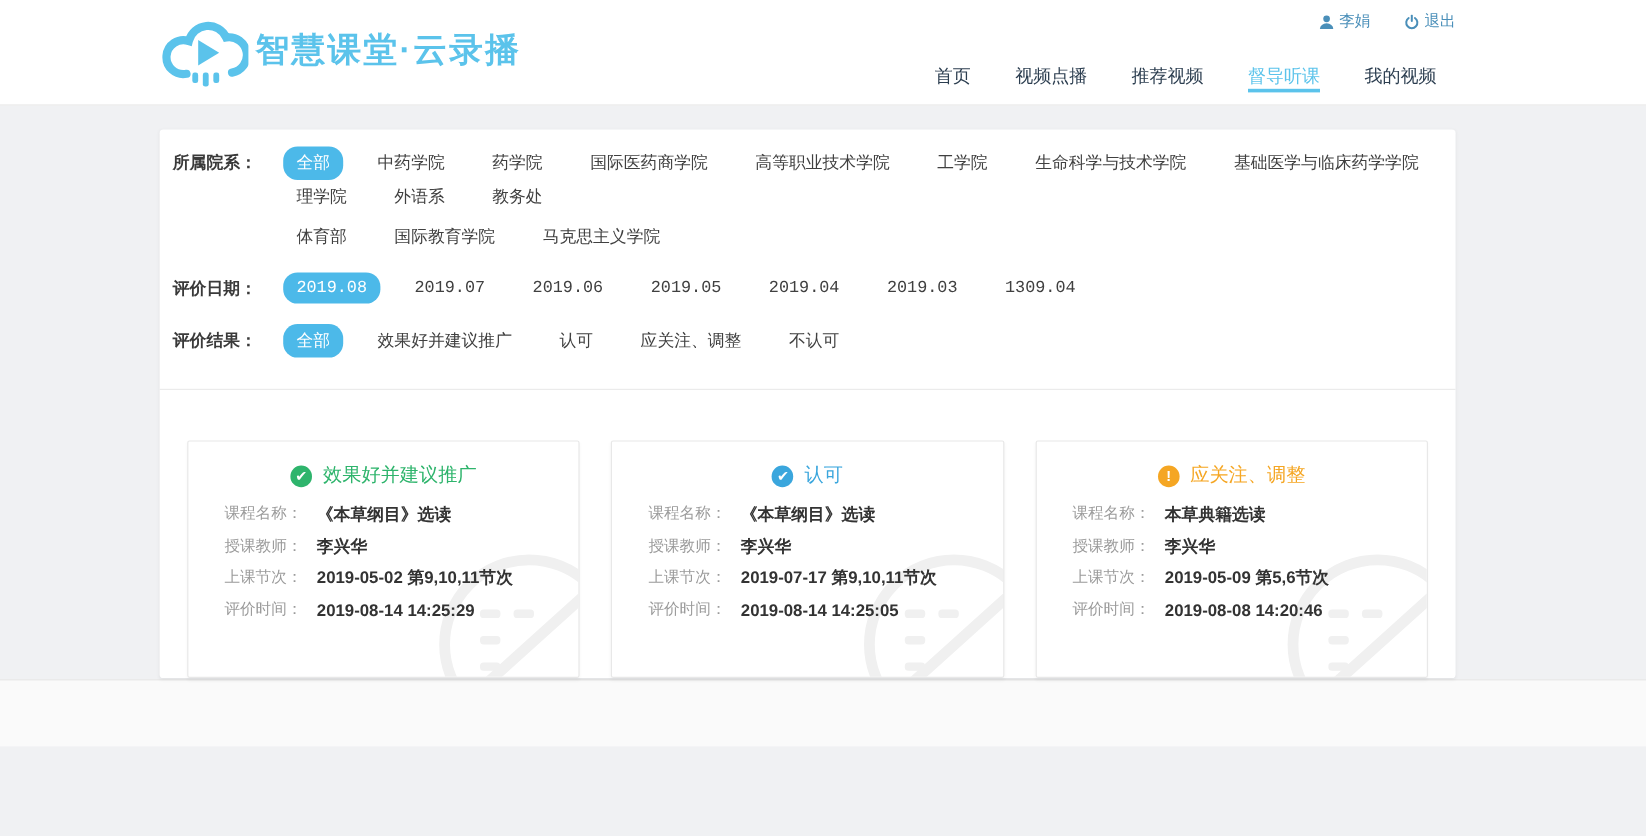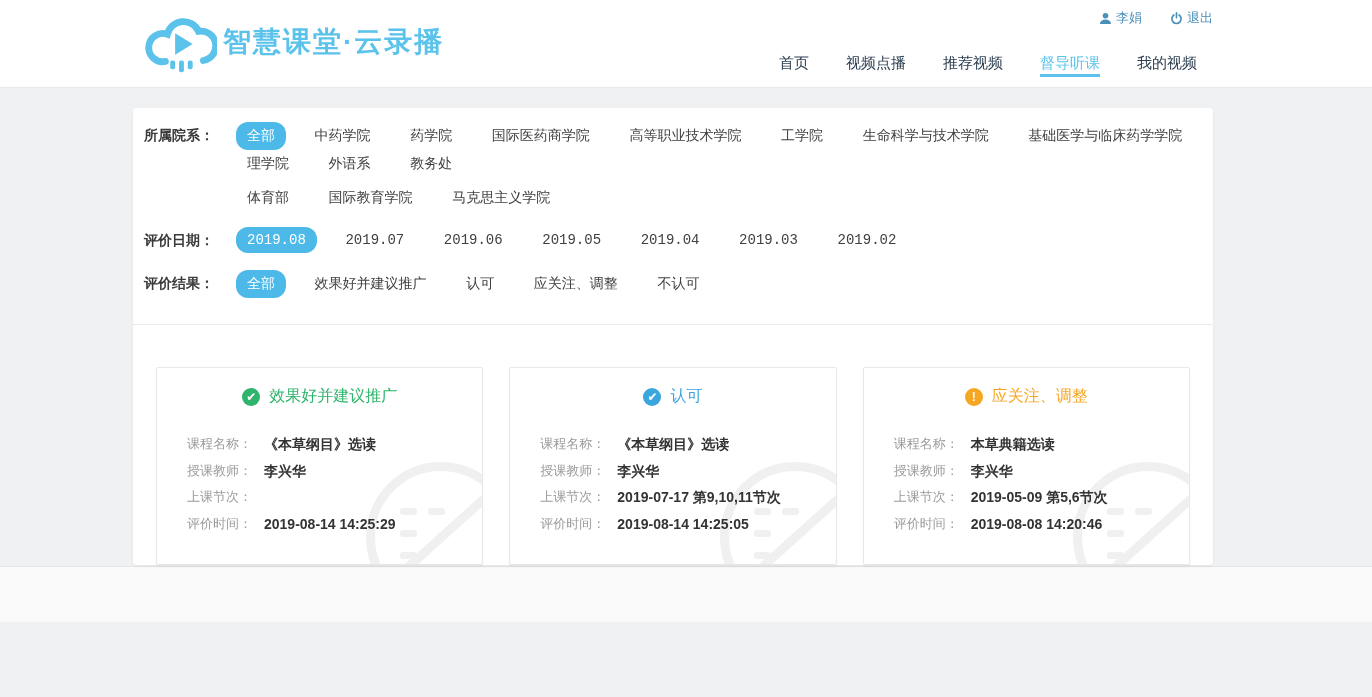--- a/index.html
+++ b/index.html
@@ -6,21 +6,21 @@
   html,body { width:1372px; height:697px; }
   body {
     font-family:"Liberation Sans","DejaVu Sans",sans-serif;
     background:#f0f1f3; color:#333; overflow:hidden;
   }
   .inner { width:1080px; margin-left:133px; position:relative; }
 
   
   .header { height:88px; background:#fff; border-bottom:1px solid #e8e8e8; }
   .header .inner { height:100%; }
-  .brand { position:absolute; left:10px; top:9px; display:flex; align-items:center; cursor:pointer; }
+  .brand { position:absolute; left:0; top:9px; display:flex; align-items:center; cursor:pointer; }
   .brand svg { width:74px; height:66px; display:block; }
   .brand-title { font-size:28px; font-weight:bold; color:#5bc3eb; margin-left:6px; letter-spacing:2px; }
   .topbar { position:absolute; right:0; top:9px; display:flex; align-items:center; gap:18px;
             font-size:13px; color:#4a8fb9; }
   .topbar .grp { display:flex; align-items:center; gap:4px; cursor:pointer; }
   .topbar .grp + .grp { margin-left:10px; }
   .topbar svg { width:13px; height:13px; display:block; }
   .nav { position:absolute; right:16px; bottom:0; display:flex; gap:37px; }
   .nav-item { font-size:15px; color:#2c3e50; cursor:pointer; padding-bottom:14px; position:relative; }
   .nav-item.active { color:#5bc3eb; }
@@ -41,21 +41,21 @@
   .divider { border-top:1px solid #ebebeb; }
 
   
   .cards { display:flex; gap:26px; padding:42px 23px 0 23px; }
   .card { width:328px; height:198px; background:#fff; border:1px solid #e8e8e8; border-radius:2px;
           position:relative; overflow:hidden; box-shadow:0 2px 3px rgba(0,0,0,.03); }
   .card-title { margin-top:18px; display:flex; justify-content:center; align-items:center; gap:9px;
                 font-size:16px; position:relative; z-index:1; }
   .status-icon { width:18px; height:18px; border-radius:50%; color:#fff; font-size:12px;
                  line-height:18px; text-align:center; font-weight:bold; flex:0 0 auto; }
-  .card-body { margin:24px 0 0 30px; position:relative; z-index:1; }
+  .card-body { margin:8px 0 0 30px; position:relative; z-index:1; }
   .card-row { display:flex; font-size:13px; line-height:26.5px; }
   .card-row .lbl { color:#9b9b9b; margin-right:12px; white-space:nowrap; }
   .card-row .val { color:#333; font-size:14px; font-weight:bold; white-space:nowrap; }
   
   .wm { position:absolute; right:-34px; bottom:-48px; width:150px; height:150px; z-index:0; }
   .wm .circle { position:absolute; inset:0; border:9px solid #f0f0f0; border-radius:50%; }
   .wm .pen { position:absolute; left:8px; top:72px; width:132px; height:9px; background:#f0f0f0;
              border-radius:4px; transform:rotate(-42deg); }
   .wm .dash { position:absolute; width:17px; height:7px; border-radius:3px; background:#f0f0f0; }
   .wm .d1 { left:34px; top:46px; }
@@ -160,21 +160,21 @@
     <div class="filter-row">
       <span class="filter-label">评价日期：</span>
       <div class="chips">
         <div class="chip-line">
           <span class="chip sel">2019.08</span>
           <span class="chip">2019.07</span>
           <span class="chip">2019.06</span>
           <span class="chip">2019.05</span>
           <span class="chip">2019.04</span>
           <span class="chip">2019.03</span>
-          <span class="chip">2019.02</span>
+          <span class="chip">1309.04</span>
         </div>
       </div>
     </div>
 
     <div class="filter-row">
       <span class="filter-label">评价结果：</span>
       <div class="chips">
         <div class="chip-line">
           <span class="chip sel">全部</span>
           <span class="chip">效果好并建议推广</span>
@@ -207,20 +207,21 @@
         <div class="card-row">
           <span class="lbl">课程名称：</span>
           <span class="val">《本草纲目》选读</span>
         </div>
         <div class="card-row">
           <span class="lbl">授课教师：</span>
           <span class="val">李兴华</span>
         </div>
         <div class="card-row">
           <span class="lbl">上课节次：</span>
+          <span class="val">2019-05-02 第9,10,11节次</span>
         </div>
         <div class="card-row">
           <span class="lbl">评价时间：</span>
           <span class="val">2019-08-14 14:25:29</span>
         </div>
       </div>
     </div>
 
     <div class="card">
       <div class="wm">

